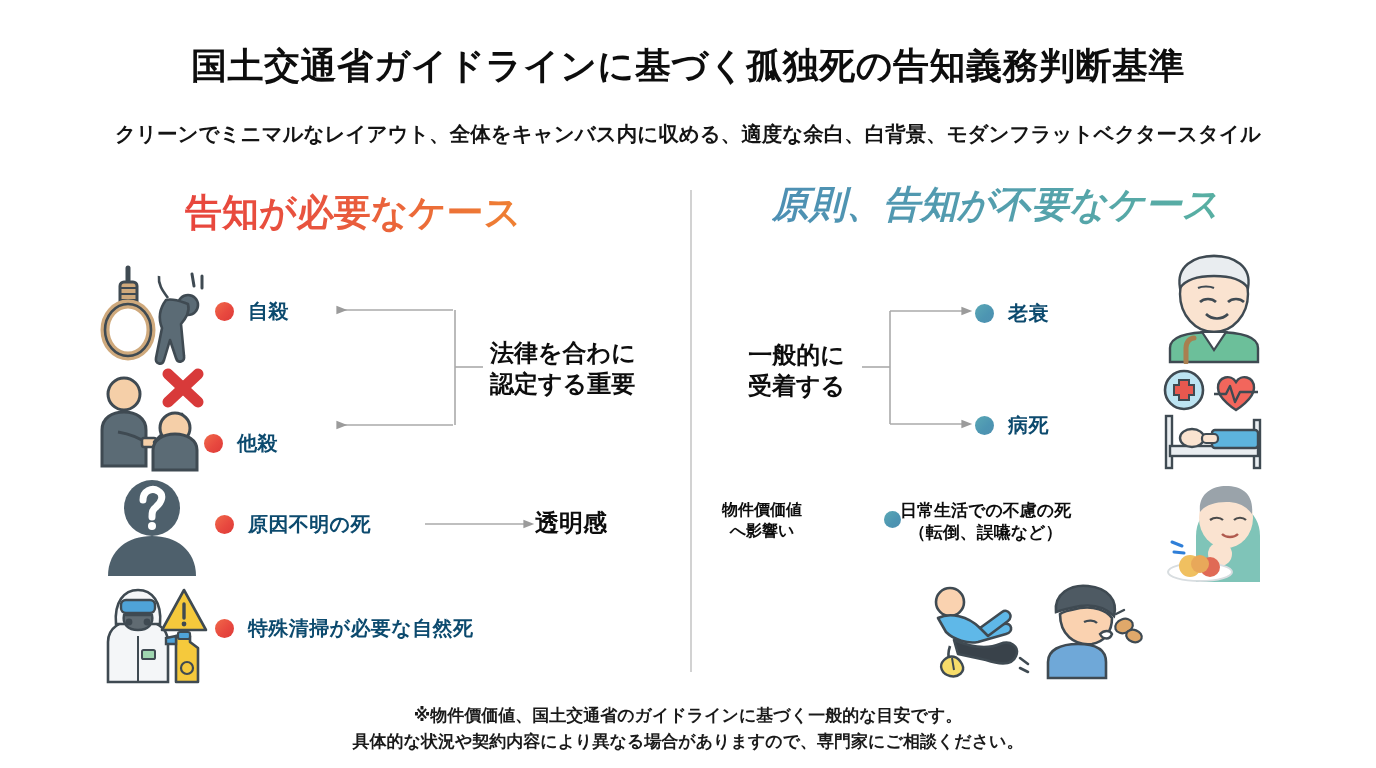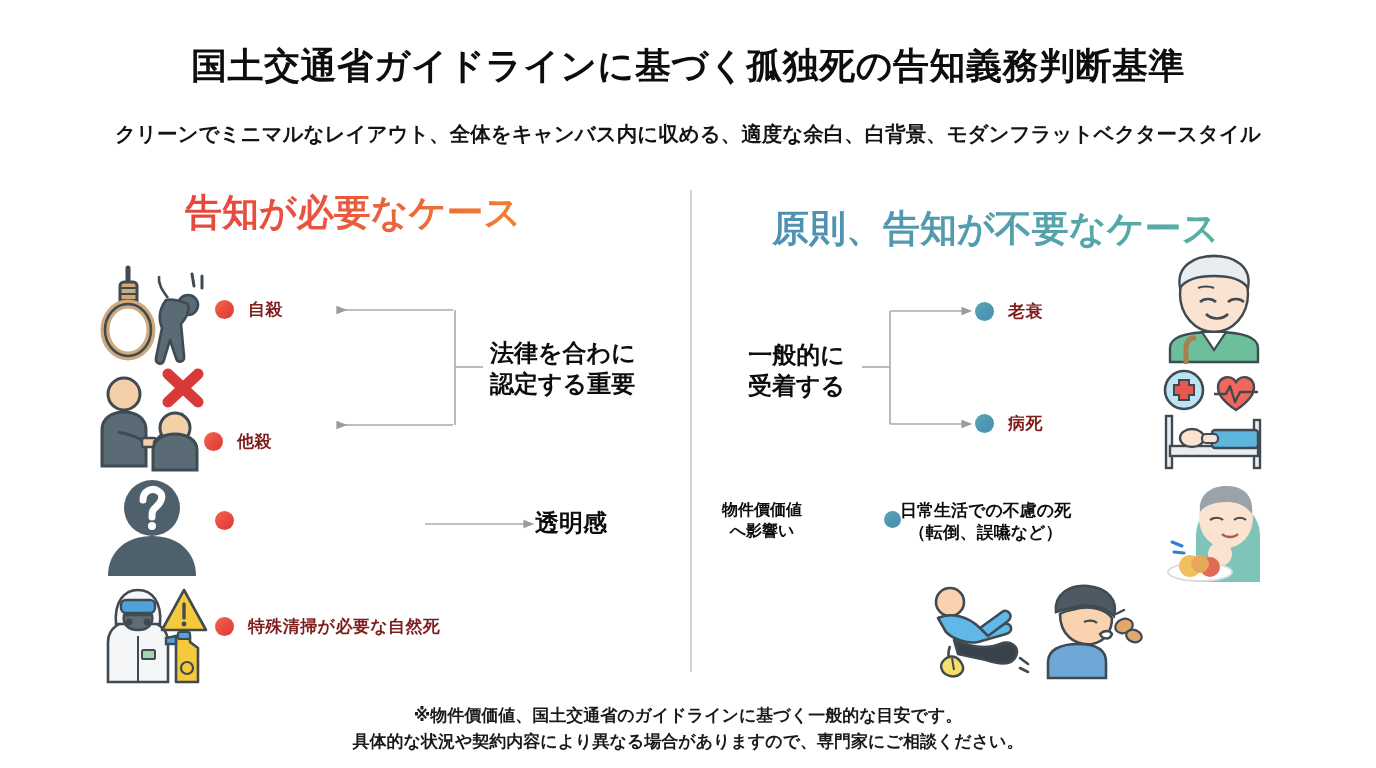--- a/index.html
+++ b/index.html
@@ -49,22 +49,23 @@
     background-clip: text;
     color: transparent;
   }
   .heading-left {
     left: 185px;
     top: 188px;
     background-image: linear-gradient(100deg, #e8443c 0%, #e8553f 40%, #ef8232 100%);
   }
   .heading-right {
     left: 772px;
-    top: 204px;
+    top: 180px;
     background-image: linear-gradient(100deg, #4d8fb4 0%, #54a0ad 55%, #58b0a2 100%);
+    font-style: italic;
   }
 
   
   .divider {
     position: absolute;
     left: 690px;
     top: 190px;
     width: 1.6px;
     height: 482px;
     background: #d2d2d2;
@@ -90,23 +91,23 @@
 
   
   .item {
     position: absolute;
     display: flex;
     align-items: center;
     gap: 14px;
     white-space: nowrap;
   }
   .item-label {
-    font-size: 17px;
-    font-weight: bold;
-    color: #7f1d1d;
+    font-size: 20px;
+    font-weight: bold;
+    color: #0c4a6e;
     letter-spacing: 0.4px;
   }
 
   
   .note {
     position: absolute;
     font-size: 24px;
     font-weight: bold;
     line-height: 1.28;
     color: #0d0d0d;
@@ -207,20 +208,21 @@
 <div class="item" style="left:215px; top:298px;">
   <span class="dot dot-warm"></span>
   <span class="item-label">自殺</span>
 </div>
 <div class="item" style="left:204px; top:412px;margin-top:18px;">
   <span class="dot dot-warm"></span>
   <span class="item-label">他殺</span>
 </div>
 <div class="item" style="left:215px; top:511px;">
   <span class="dot dot-warm"></span>
+  <span class="item-label">原因不明の死</span>
 </div>
 <div class="item" style="left:215px; top:615px;">
   <span class="dot dot-warm"></span>
   <span class="item-label">特殊清掃が必要な自然死</span>
 </div>
 
 <div class="note" style="left:490px; top:338px; text-align:left;">法律を合わに
 認定する重要</div>
 <div class="note" style="left:535px; top:508px;">透明感</div>
 

